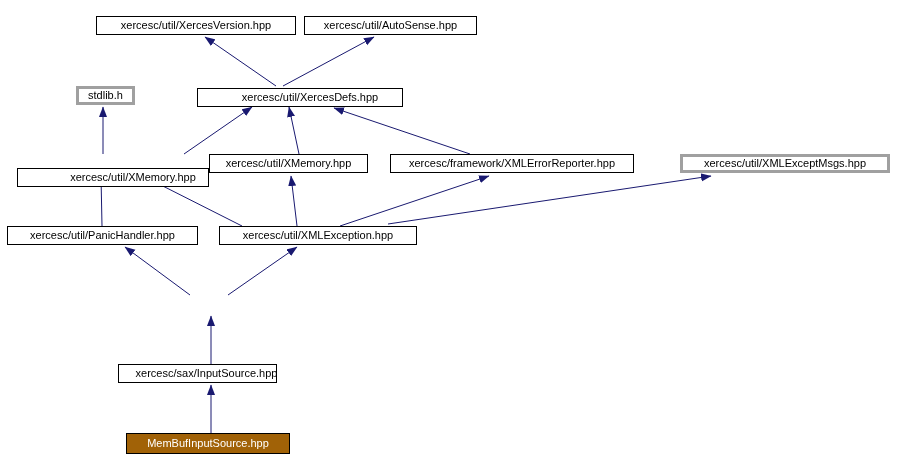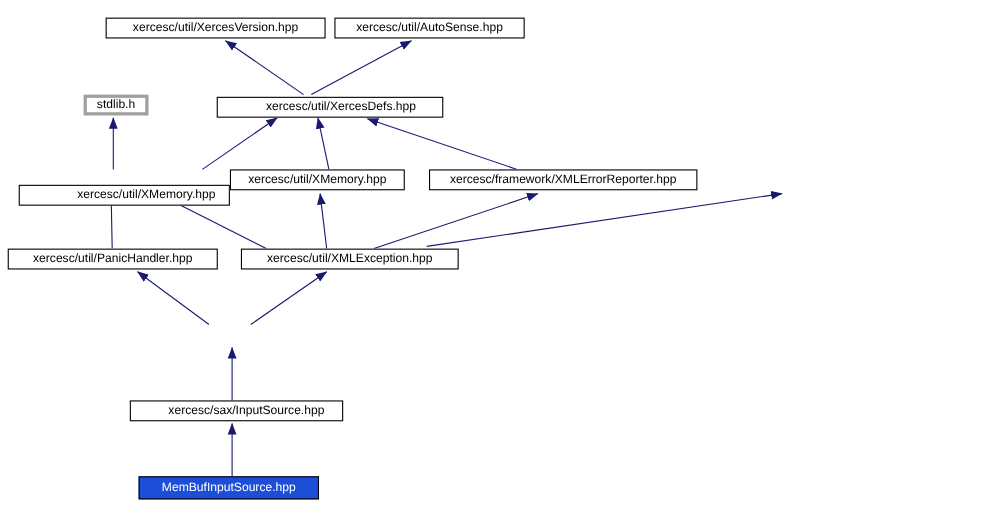--- a/index.html
+++ b/index.html
@@ -69,17 +69,18 @@
       </g>
   </svg>
 
 <div class="node normal" style="left: 84px; top: 16px; width: 200px; height: 19px; border-color: rgb(0, 0, 0); margin-left: 12px;">xercesc/util/XercesVersion.hpp</div>
     <div class="node normal" style="left: 304px; top: 16px; width: 173px; height: 19px; border-color: rgb(0, 0, 0);">xercesc/util/AutoSense.hpp</div>
     <div class="node muted" style="left: 76px; top: 86px; width: 59px; height: 19px; border-color: rgb(160, 160, 160);">stdlib.h</div>
     <div class="node normal" style="left: 197px; top: 88px; width: 206px; height: 19px; border-color: rgb(0, 0, 0); padding-left: 20px;">xercesc/util/XercesDefs.hpp</div>
     <div class="node normal" style="left: 17px; top: 168px; width: 192px; height: 19px; border-color: rgb(0, 0, 0); padding-left: 40px;">xercesc/util/XMemory.hpp</div>
     <div class="node normal" style="left: 209px; top: 154px; width: 159px; height: 19px; border-color: rgb(0, 0, 0);">xercesc/util/XMemory.hpp</div>
     <div class="node normal" style="left: 390px; top: 154px; width: 244px; height: 19px; border-color: rgb(0, 0, 0);">xercesc/framework/XMLErrorReporter.hpp</div>
+    <div class="node muted" style="left: 680px; top: 154px; width: 210px; height: 19px; border-color: rgb(160, 160, 160);">xercesc/util/XMLExceptMsgs.hpp</div>
     <div class="node normal" style="left: 7px; top: 226px; width: 191px; height: 19px; border-color: rgb(0, 0, 0);">xercesc/util/PanicHandler.hpp</div>
     <div class="node normal" style="left: 219px; top: 226px; width: 198px; height: 19px; border-color: rgb(0, 0, 0);">xercesc/util/XMLException.hpp</div>
-    <div class="node normal" style="left: 118px; top: 364px; width: 194px; height: 19px; border-color: rgb(0, 0, 0); padding-left: 18px;">xercesc/sax/InputSource.hpp</div>
-    <div class="node highlight" style="left: 126px; top: 433px; width: 164px; height: 21px; background: #1d4ed8; color: rgb(255, 255, 255); border-color: rgb(0, 0, 0); text-align: center;">MemBufInputSource.hpp</div>
+    <div class="node normal" style="left: 118px; top: 364px; width: 159px; height: 19px; border-color: rgb(0, 0, 0); padding-left: 18px;">xercesc/sax/InputSource.hpp</div>
+    <div class="node highlight" style="left: 126px; top: 433px; width: 164px; height: 21px; background: #a16207; color: rgb(255, 255, 255); border-color: rgb(0, 0, 0); text-align: center;">MemBufInputSource.hpp</div>
   </div>
 
 </body></html>

